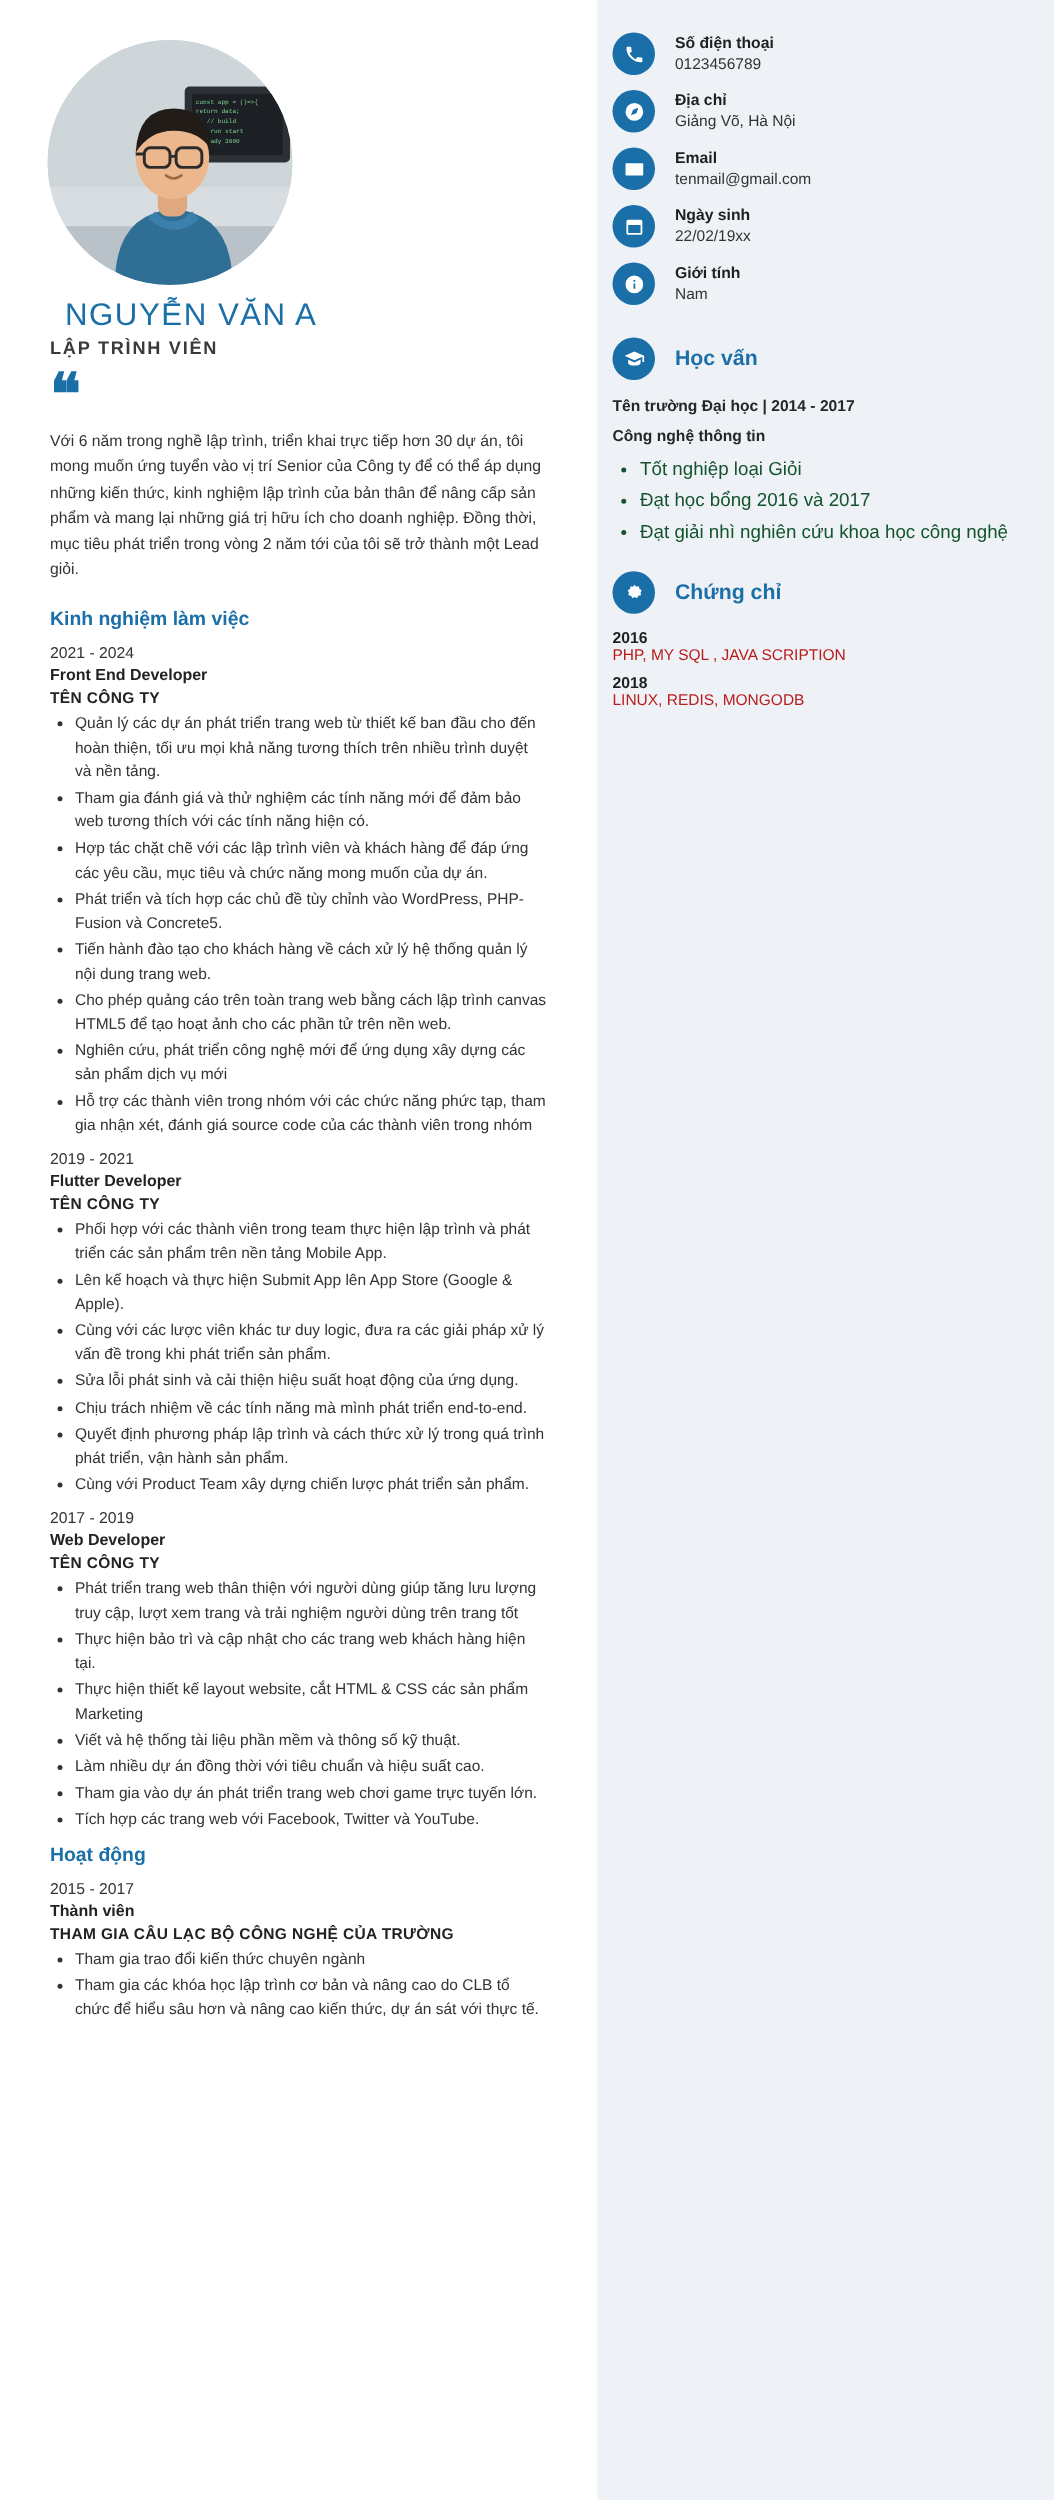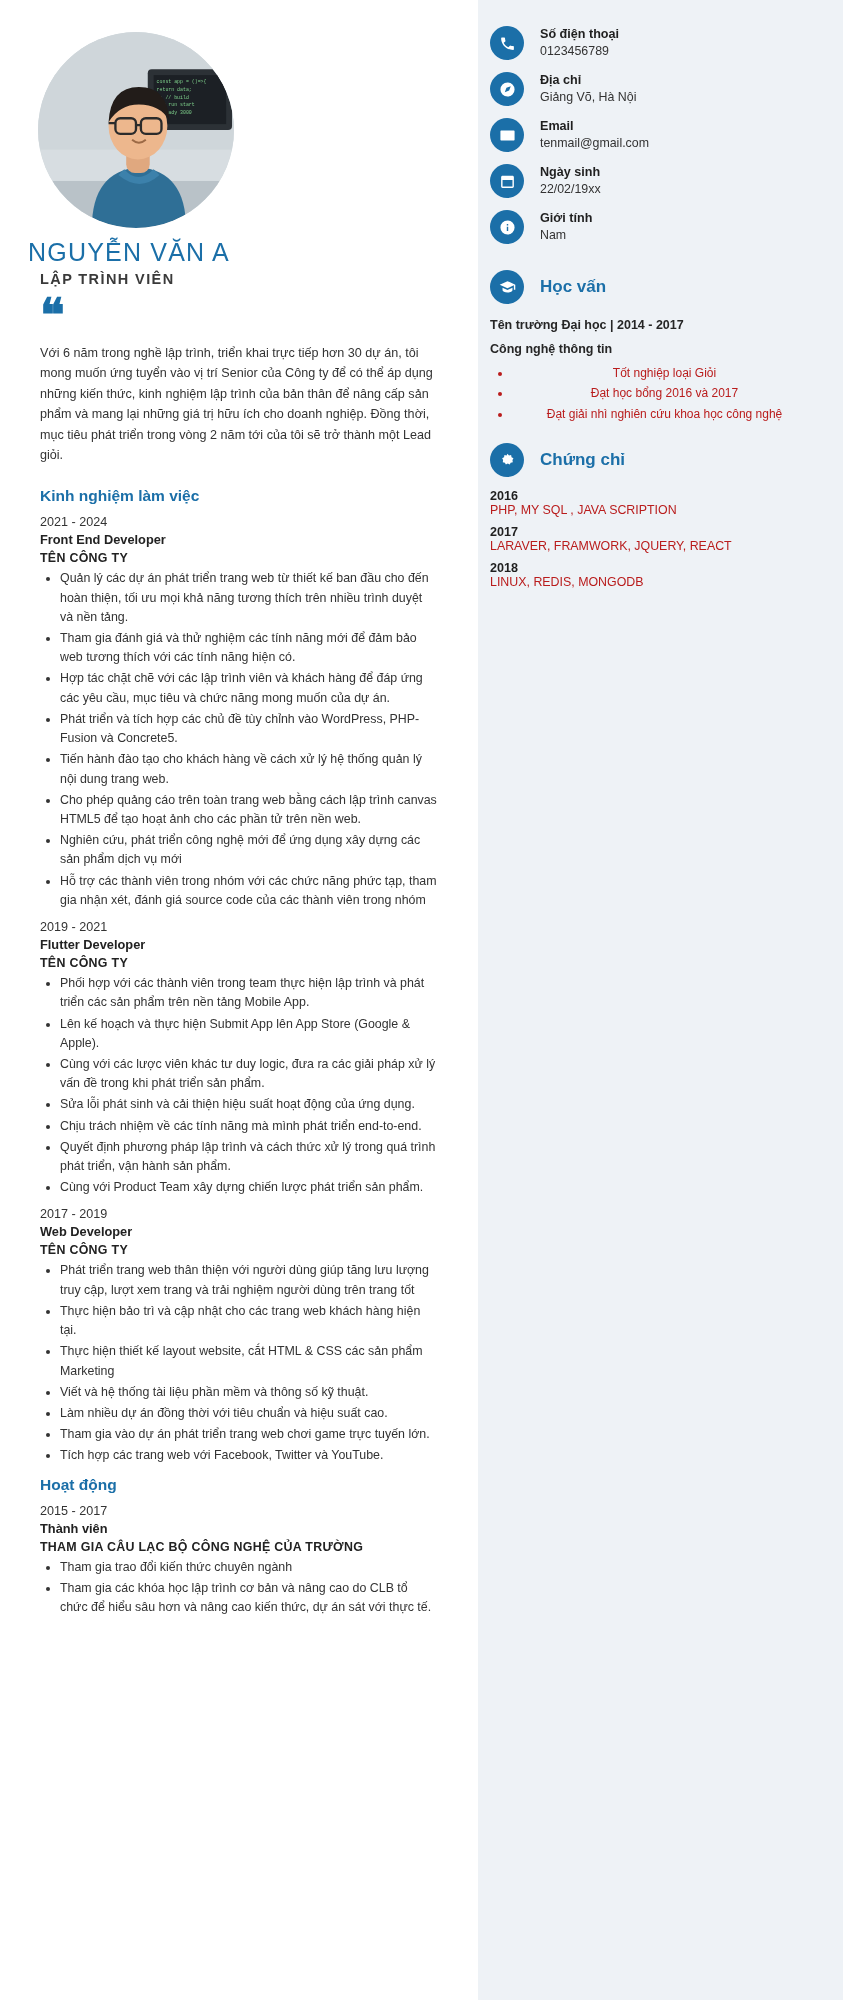--- a/index.html
+++ b/index.html
@@ -38,21 +38,21 @@
     background: #cfd8dc;
   }
   .photo-svg { width: 100%; height: 100%; display: block; }
 
   
   .name {
     font-size: 25px;
     letter-spacing: 1.2px;
     color: #1b6fa8;
     font-weight: 400;
-    margin: 6px 0 4px 2px;
+    margin: 6px 0 4px 26px;
   }
   .job-title {
     font-size: 14.5px;
     letter-spacing: 1.4px;
     color: #3a3a3a;
     font-weight: 700;
     margin: 0 0 16px 14px;
   }
 
   
@@ -151,25 +151,24 @@
   }
   .r-line {
     font-size: 12.5px;
     color: #262626;
     margin-bottom: 5px;
     line-height: 1.5;
   }
   .r-bold { font-weight: 700; }
   ul.rbullets { margin: 2px 0 6px 22px; }
   ul.rbullets li {
-    font-size: 12px;
+    font-size: 15px;
     line-height: 1.55;
     margin-bottom: 2px;
-    color: #b91c1c;
-    text-align: center;
+    color: #14532d;
   }
   .cert-year {
     font-size: 12.6px;
     font-weight: 700;
     color: #1f1f1f;
     margin-top: 8px;
   }
   .cert-items {
     font-size: 12.4px;
     color: #b91c1c;
@@ -381,22 +380,18 @@
             <path d="M12 2.6l2.1 2.2 3-.5.6 3 2.7 1.4-1.4 2.7.5 3-3 .6-1.4 2.7-2.7-1.4-2.7 1.4L8.3 15l-3-.6.5-3L4.4 8.7 7.1 7.3l.6-3 3 .5L12 2.6z"></path>
           </svg>
       </div>
       <div class="rsec-title">Chứng chỉ</div>
     </div>
     <div>
       <div class="cert-year">2016</div>
       <div class="cert-items">PHP, MY SQL , JAVA SCRIPTION</div>
     </div>
     <div>
-      <div class="cert-year">2017</div>
-      <div class="cert-items">LARAVER, FRAMWORK, JQUERY, REACT</div>
-    </div>
-    <div>
       <div class="cert-year">2018</div>
       <div class="cert-items">LINUX, REDIS, MONGODB</div>
     </div>
 
   </div>
 </div>
 
 </body></html>

